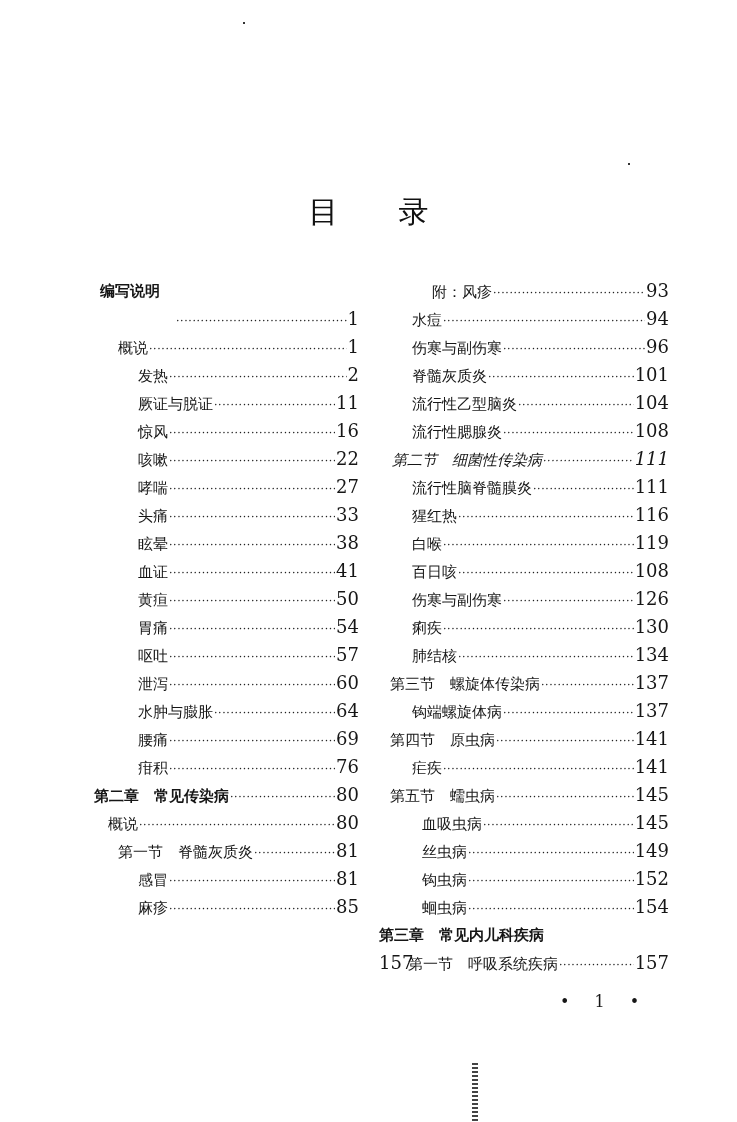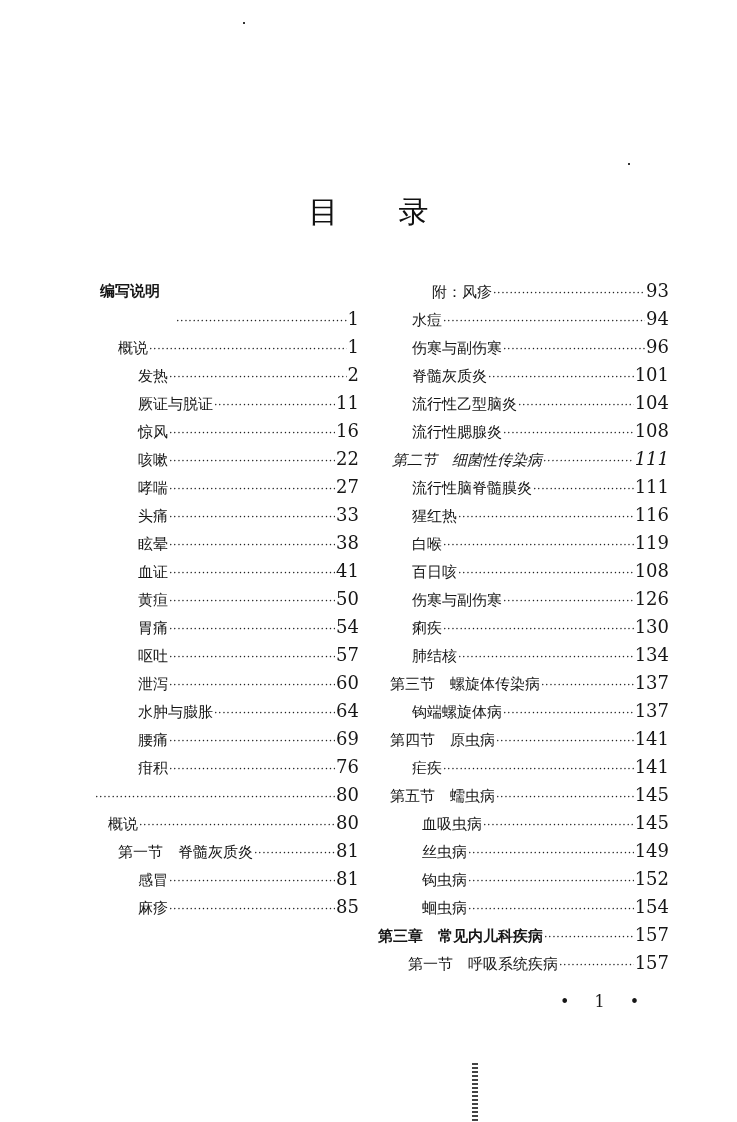--- a/index.html
+++ b/index.html
@@ -139,20 +139,21 @@
       <span class="label">腰痛</span>
       <span class="leader"></span>
       <span class="page">69</span>
     </div>
   <div class="row lvl2">
       <span class="label">疳积</span>
       <span class="leader"></span>
       <span class="page">76</span>
     </div>
   <div class="row bold lvl0" style="margin-left:-6px;">
+      <span class="label">第二章　常见传染病</span>
       <span class="leader"></span>
       <span class="page">80</span>
     </div>
   <div class="row lvl1" style="padding-left:8px;">
       <span class="label">概说</span>
       <span class="leader"></span>
       <span class="page">80</span>
     </div>
   <div class="row lvl1" style="padding-left:18px;">
       <span class="label">第一节　脊髓灰质炎</span>
@@ -280,21 +281,21 @@
   <div class="row r-lvl1" style="padding-left:32px;">
       <span class="label">钩虫病</span>
       <span class="leader"></span>
       <span class="page">152</span>
     </div>
   <div class="row r-lvl1" style="padding-left:32px;">
       <span class="label">蛔虫病</span>
       <span class="leader"></span>
       <span class="page">154</span>
     </div>
-  <div class="row bold r-lvl0" style="margin-left:-12px;">
+  <div class="row bold r-lvl0" style="margin-left:-12px;flex-direction:column;">
       <span class="label">第三章　常见内儿科疾病</span>
       <span class="leader"></span>
       <span class="page">157</span>
     </div>
   <div class="row r-lvl1" style="padding-left:18px;">
       <span class="label">第一节　呼吸系统疾病</span>
       <span class="leader"></span>
       <span class="page">157</span>
     </div>
 </div>

